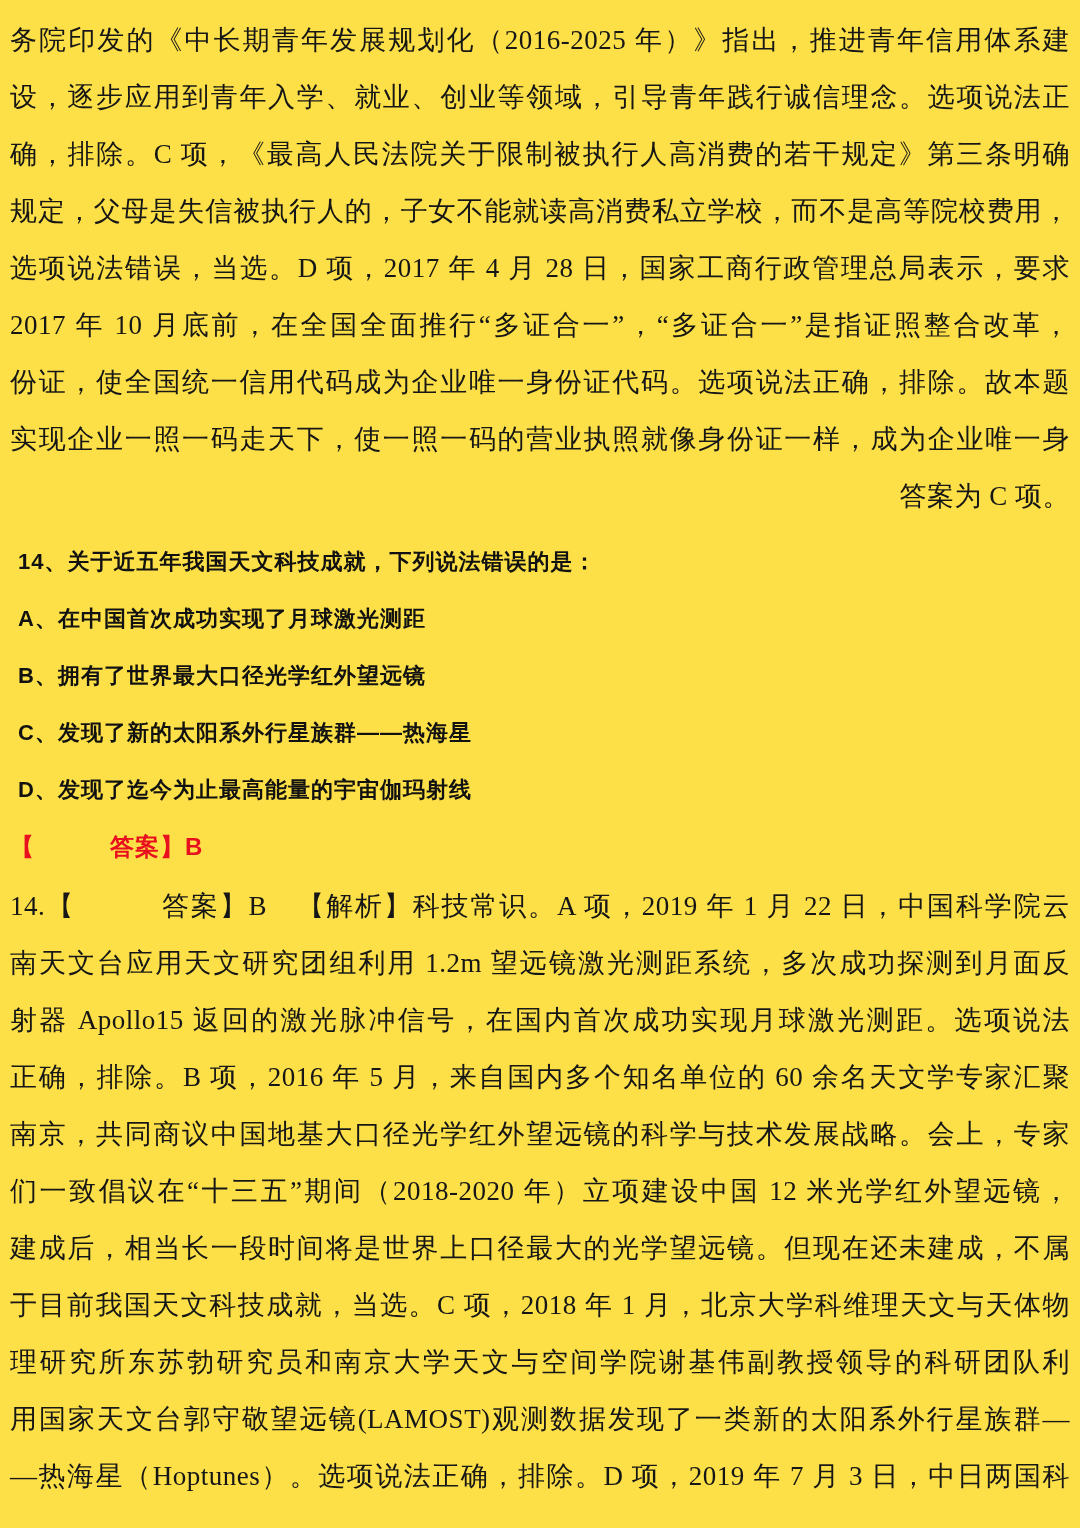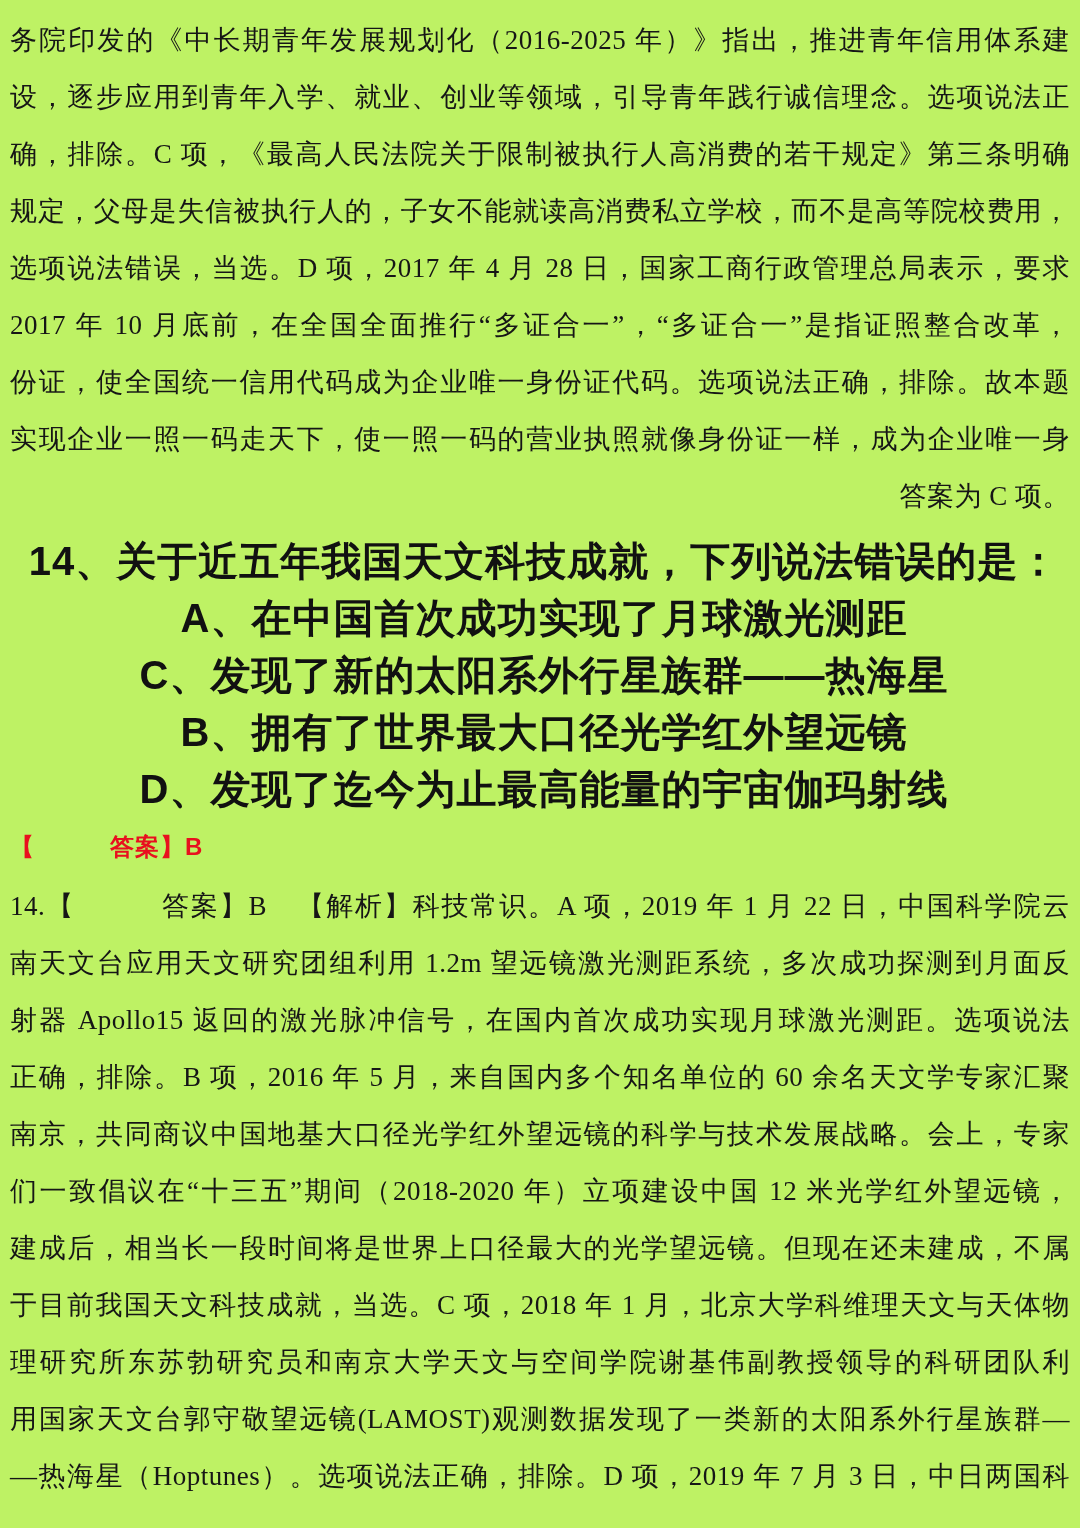--- a/index.html
+++ b/index.html
@@ -12,21 +12,21 @@
     height: 1528px;
     overflow: hidden;
     color: #1a1a1a;
     font-family: "Liberation Serif", "DejaVu Serif", serif;
   }
   .page {
     box-sizing: border-box;
     width: 1080px;
     height: 1528px;
     padding: 12px 10px 0 10px;
-    background: #bef264;
+    background: #fde047;
   }
   
   .serif-line {
     font-family: "Liberation Serif", "DejaVu Serif", serif;
     font-size: 27px;
     line-height: 57px;
     letter-spacing: 0.5px;
     color: #161616;
     text-align: justify;
     text-align-last: justify;
@@ -35,25 +35,25 @@
   }
   .serif-line.flush {
     text-align: right;
     text-align-last: auto;
   }
   
   .q-block { margin-top: 8px; }
   .q-line {
     font-family: "Liberation Sans", "DejaVu Sans", sans-serif;
     font-weight: 700;
-    font-size: 40px;
+    font-size: 22px;
     line-height: 57px;
     color: #111111;
     letter-spacing: 1px;
-    text-align: center;
+    text-align: left;
     margin-left: 8px;
   }
   .answer-line {
     font-family: "Liberation Sans", "DejaVu Sans", sans-serif;
     font-weight: 700;
     font-size: 24px;
     line-height: 58px;
     color: #e8101e;
     letter-spacing: 1px;
     text-align: left;
@@ -73,22 +73,22 @@
     <div class="serif-line">选项说法错误，当选。D 项，2017 年 4 月 28 日，国家工商行政管理总局表示，要求</div>
     <div class="serif-line">2017 年 10 月底前，在全国全面推行“多证合一”，“多证合一”是指证照整合改革，</div>
     <div class="serif-line">份证，使全国统一信用代码成为企业唯一身份证代码。选项说法正确，排除。故本题</div>
     <div class="serif-line">实现企业一照一码走天下，使一照一码的营业执照就像身份证一样，成为企业唯一身</div>
     <div class="serif-line flush">答案为 C 项。</div>
   </div>
 
   <div class="q-block">
     <div class="q-line">14、关于近五年我国天文科技成就，下列说法错误的是：</div>
     <div class="q-line">A、在中国首次成功实现了月球激光测距</div>
+    <div class="q-line">B、拥有了世界最大口径光学红外望远镜</div>
     <div class="q-line">C、发现了新的太阳系外行星族群——热海星</div>
-    <div class="q-line">B、拥有了世界最大口径光学红外望远镜</div>
     <div class="q-line">D、发现了迄今为止最高能量的宇宙伽玛射线</div>
   </div>
 
   <div class="answer-line">【　　　答案】B</div>
 
   <div class="expl-block">
     <div class="serif-line">14.【　　　答案】B　【解析】科技常识。A 项，2019 年 1 月 22 日，中国科学院云</div>
     <div class="serif-line">南天文台应用天文研究团组利用 1.2m 望远镜激光测距系统，多次成功探测到月面反</div>
     <div class="serif-line">射器 Apollo15 返回的激光脉冲信号，在国内首次成功实现月球激光测距。选项说法</div>
     <div class="serif-line">正确，排除。B 项，2016 年 5 月，来自国内多个知名单位的 60 余名天文学专家汇聚</div>

